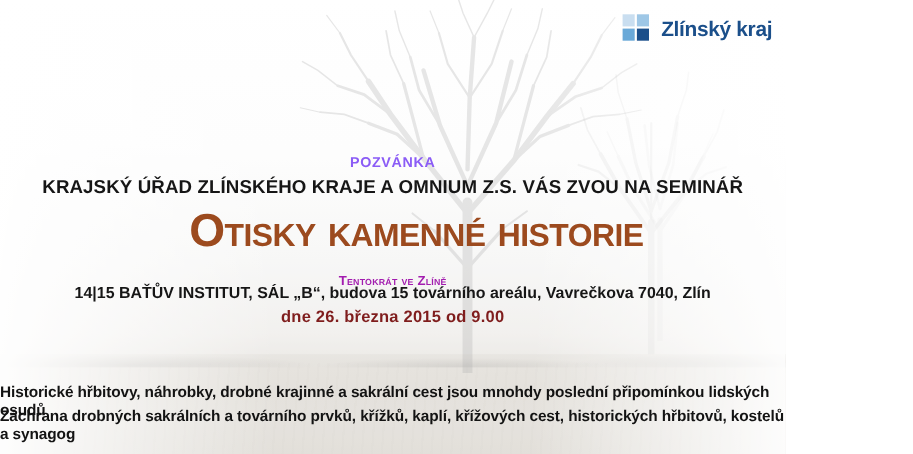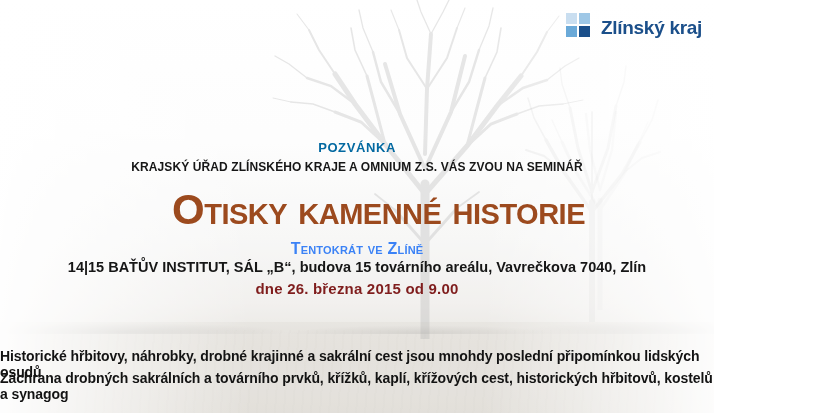--- a/index.html
+++ b/index.html
@@ -208,52 +208,52 @@
     left: 0; right: 0;
     top: 0;
     text-align: center;
   }
   .line-pozvanka {
     position: absolute;
     left: 0; right: 0;
     top: 140px;
     font-size: 13px;
     font-weight: 700;
-    color: #0369a1;
+    color: #8b5cf6;
     letter-spacing: 0.6px;
   }
   .line-org {
     position: absolute;
     left: 0; right: 0;
     top: 160px;
-    font-size: 12px;
+    font-size: 17px;
     font-weight: 700;
     color: #161616;
     letter-spacing: 0.1px;
   }
   .line-title {
     position: absolute;
     left: 0; right: 0;
     top: 188px;
     font-size: 42px;
     font-weight: 700;
     color: #9c4a1e;
     letter-spacing: -0.5px;
     font-variant: small-caps;
     line-height: 1.05;
     white-space: nowrap;
     padding-left: 43px;
   }
   .line-subtitle {
     position: absolute;
     left: 0; right: 0;
-    top: 240px;
-    font-size: 16px;
-    font-weight: 700;
-    color: #3b82f6;
+    top: 248px;
+    font-size: 12px;
+    font-weight: 700;
+    color: #a21caf;
     letter-spacing: 0.2px;
     font-variant: small-caps;
   }
   .line-venue {
     position: absolute;
     left: 0; right: 0;
     top: 259px;
     font-size: 14.5px;
     font-weight: 700;
     color: #161616;

